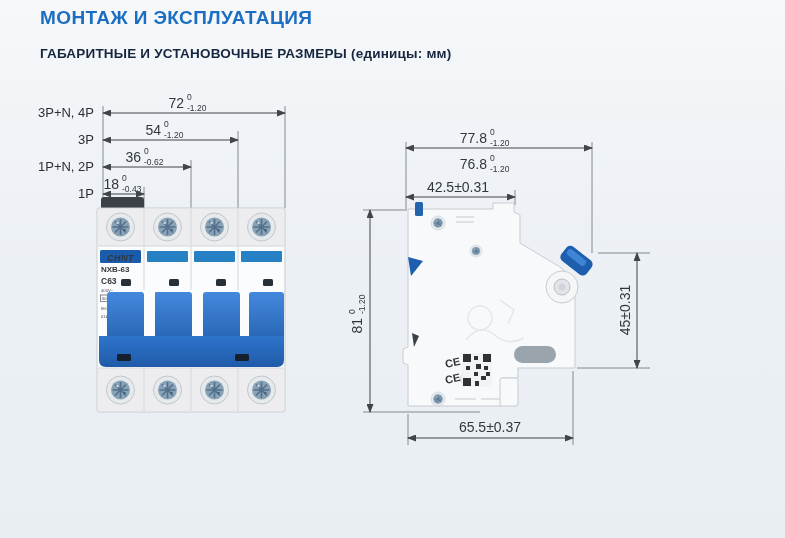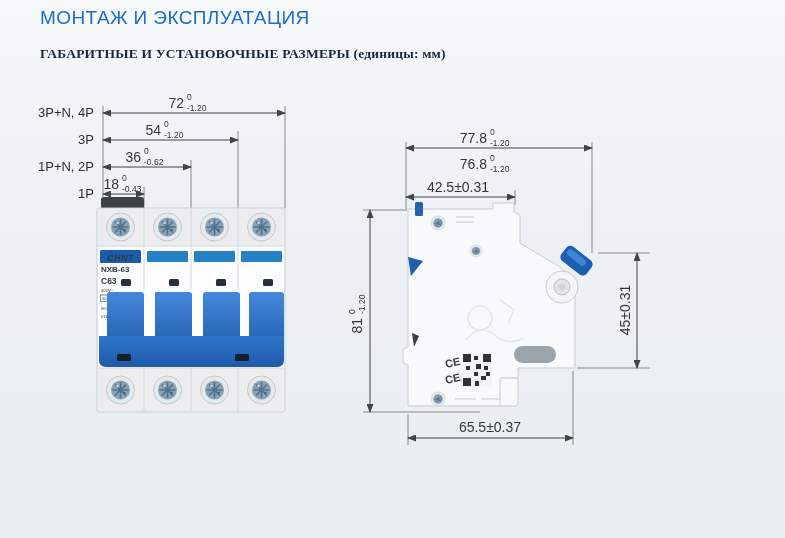--- a/index.html
+++ b/index.html
@@ -3,28 +3,27 @@
 <meta charset="utf-8">
 <style>
   html,body{margin:0;padding:0;}
   body{
     width:785px;height:538px;overflow:hidden;position:relative;
     background:linear-gradient(180deg,#f6f8fa 0%,#edf1f5 40%,#e9eef3 100%);
     font-family:"Liberation Sans", sans-serif;
   }
   .page-title{
     position:absolute;left:40px;top:7px;
-    font-size:19px;font-weight:400;letter-spacing:.4px;
+    font-size:19px;font-weight:700;letter-spacing:.4px;
     color:#1b6ec2;
   }
   .page-subtitle{
     position:absolute;left:40px;top:46px;
     font-size:13.5px;font-weight:700;letter-spacing:.2px;
     color:#16263f;
-    font-family:Liberation Serif, serif;
   }
   svg{position:absolute;left:0;top:0;}
   text{font-family:"Liberation Sans", sans-serif;fill:#33373c;}
   .dimv{font-size:14px;}
   .tol{font-size:8.5px;}
   .cat{font-size:13px;fill:#2b2f34;}
   .dline{stroke:#41454a;stroke-width:1;}
   .eline{stroke:#6a6f75;stroke-width:0.8;}
   .devedge{fill:#f8f9fa;stroke:#c6ccd2;stroke-width:1;}
   .divider{stroke:#d3d8dc;stroke-width:1;}

